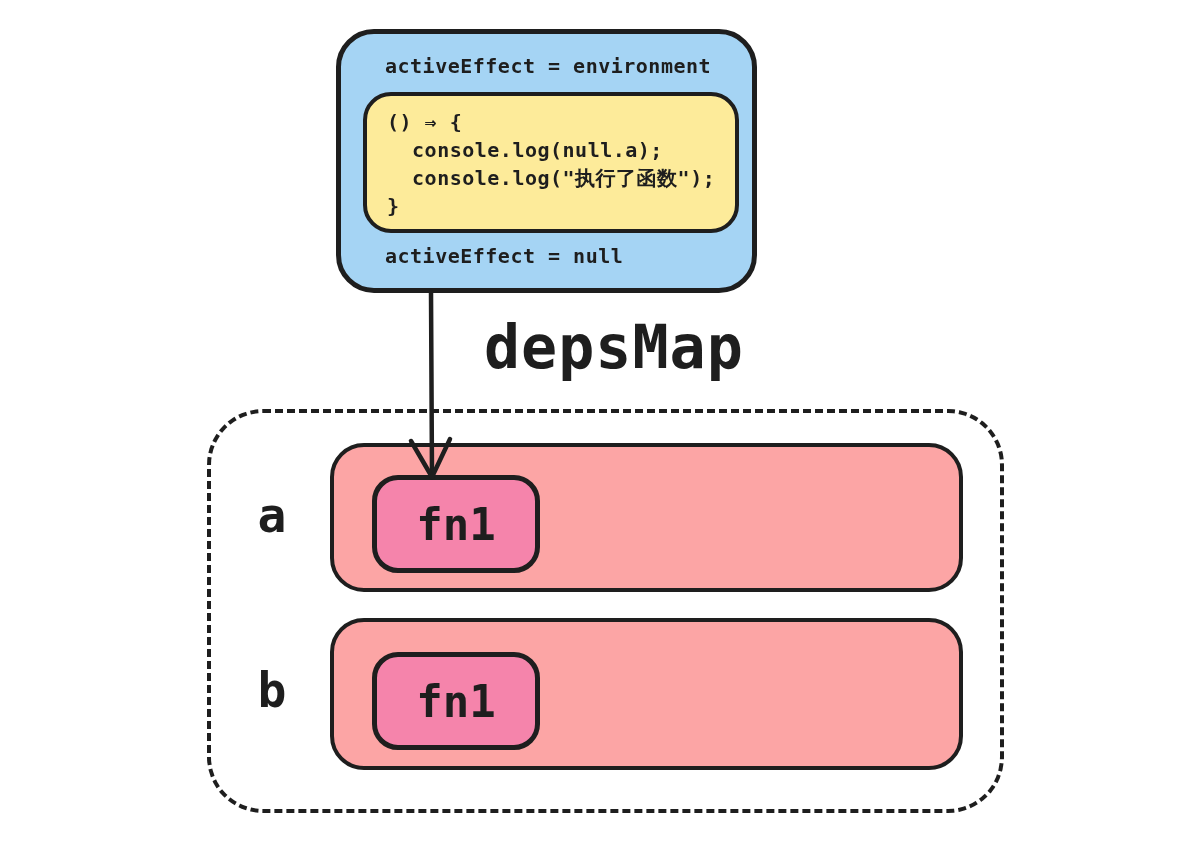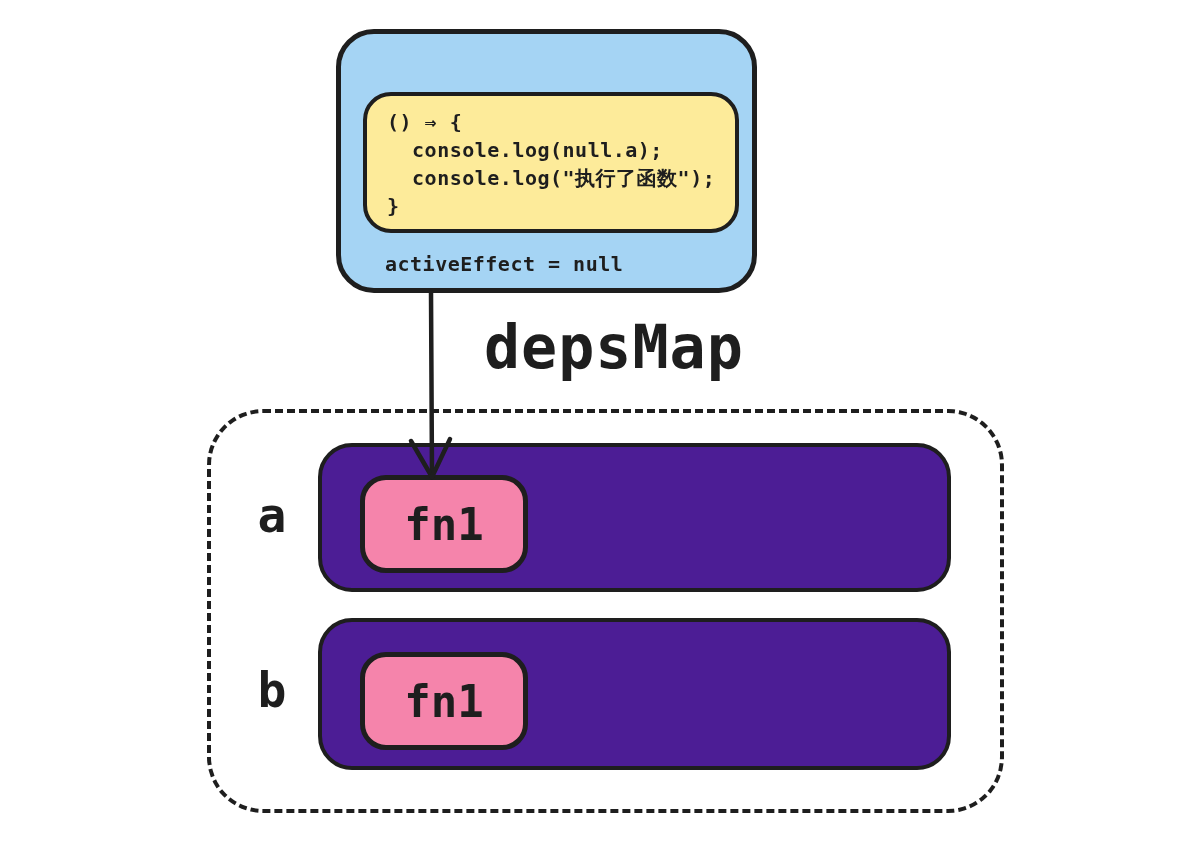--- a/index.html
+++ b/index.html
@@ -28,21 +28,21 @@
   }
   .effect-label {
     position: absolute;
     left: 44px;
     font-size: 20px;
     font-weight: 700;
     letter-spacing: 0.5px;
     white-space: pre;
   }
   .effect-label.top { top: 20px; }
-  .effect-label.bottom { bottom: 12px; text-align: center; }
+  .effect-label.bottom { bottom: 20px; text-align: center; }
   .fn-box {
     position: absolute;
     left: 22px; top: 58px;
     width: 376px; height: 141px;
     background: #fdeb9a;
     border: 4px solid #1e1e1e;
     border-radius: 28px;
     box-sizing: border-box;
     padding: 12px 0 0 20px;
   }
@@ -80,23 +80,23 @@
     position: absolute;
     width: 50px;
     text-align: center;
     font-size: 48px;
     font-weight: 700;
   }
   .dep-row-label.row-a { left: 247px; top: 487px; }
   .dep-row-label.row-b { left: 247px; top: 662px; }
   .dep-set-box {
     position: absolute;
-    left: 318px;
+    left: 330px;
     width: 633px;
-    background: #4c1d95;
+    background: #fca5a5;
     border: 4px solid #1e1e1e;
     border-radius: 34px;
     box-sizing: border-box;
   }
   .dep-set-box.row-a { top: 443px; height: 149px; }
   .dep-set-box.row-b { top: 618px; height: 152px; }
   .dep-item {
     position: absolute;
     left: 38px; top: 28px;
     width: 168px; height: 98px;
@@ -111,20 +111,21 @@
     font-weight: 700;
   }
   .dep-set-box.row-b .dep-item { top: 30px; }
 </style>
 </head>
 <body>
 
 <div class="canvas">
 
   <div class="effect-box">
+    <div class="effect-label top">activeEffect = environment</div>
 
     <div class="fn-box">
       <div class="code-line">() ⇒ {</div>
       <div class="code-line">  console.log(null.a);</div>
       <div class="code-line">  console.log("执行了函数");</div>
       <div class="code-line">}</div>
     </div>
 
     <div class="effect-label bottom">activeEffect = null</div>
   </div>

